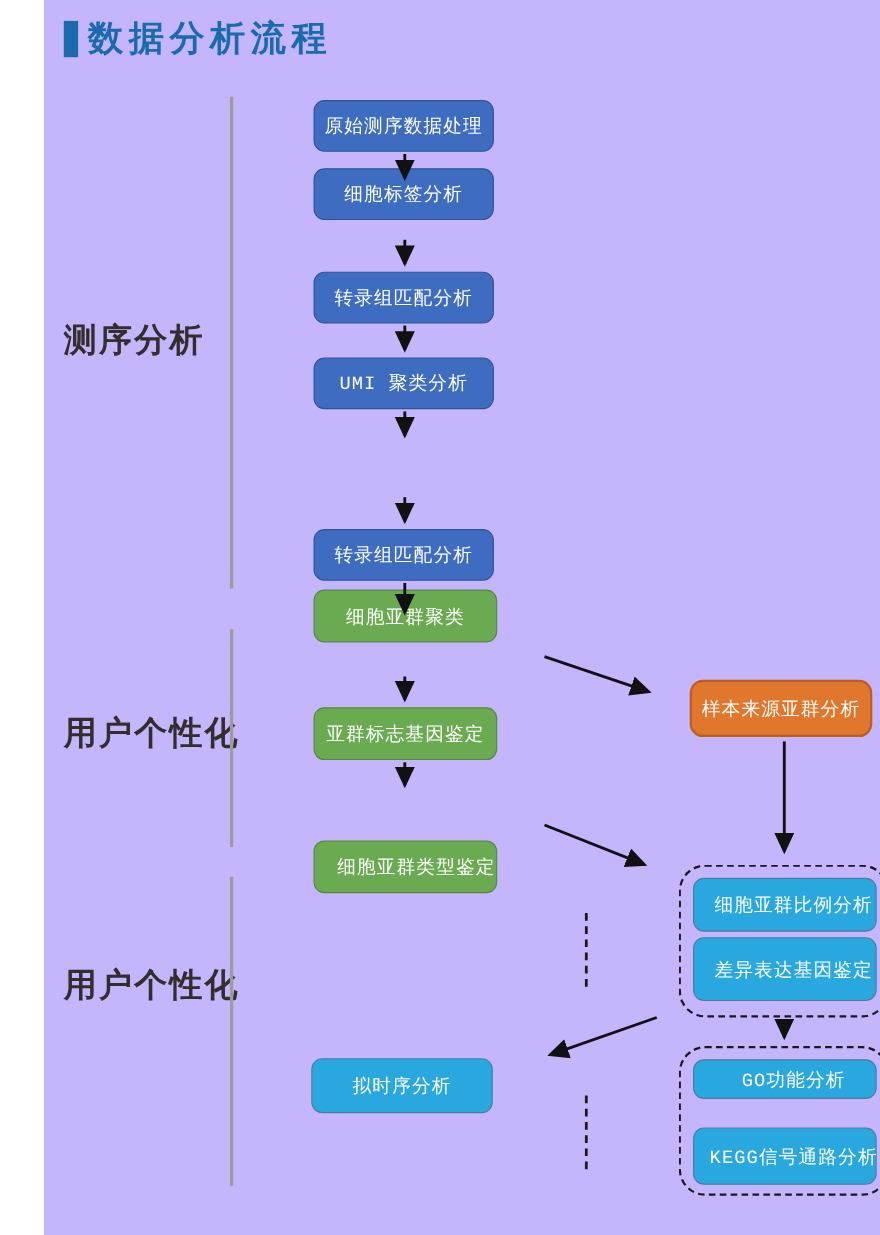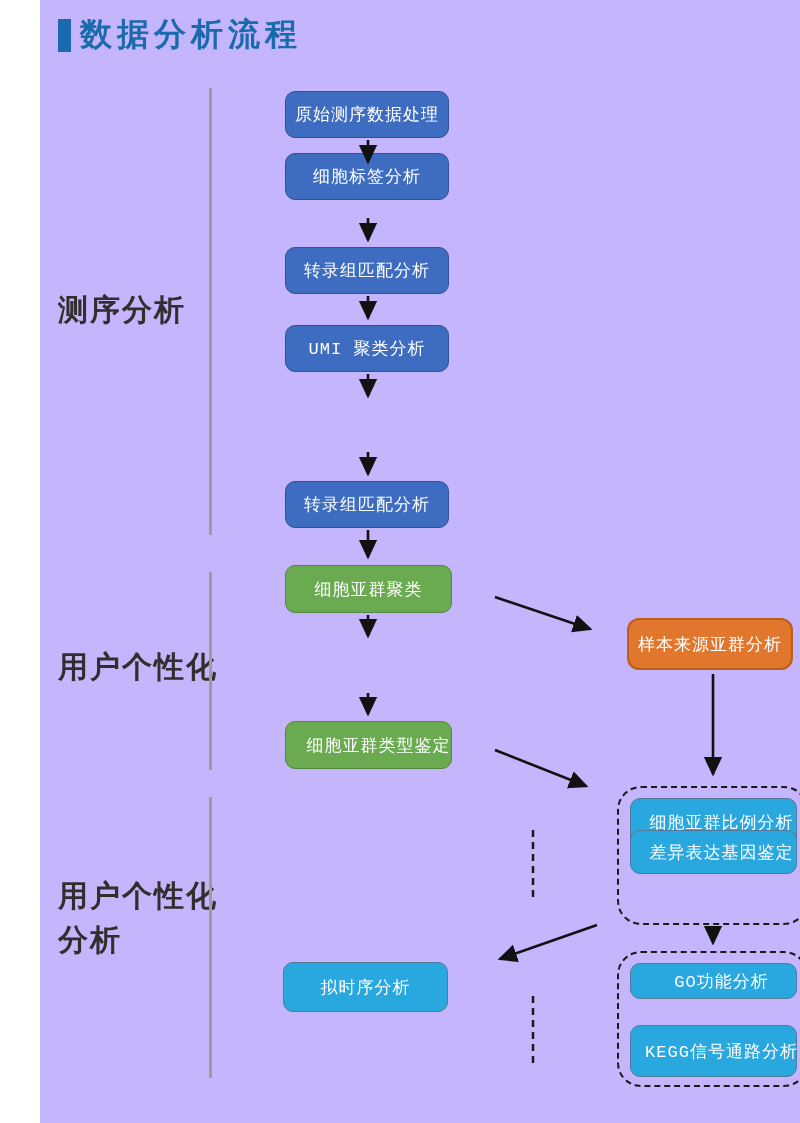--- a/index.html
+++ b/index.html
@@ -64,41 +64,41 @@
 
   <div class="title-row">
     <div class="title-marker"></div>
     <div class="page-title">数据分析流程</div>
   </div>
 
   <div class="phase-label" style="top:290px;">测序分析</div>
   <div class="phase-label" style="top:647px;">用户个性化</div>
   <div class="phase-label" style="top:876px;">
     <div>用户个性化</div>
-    <div>分析</div>
   </div>
 
   <div class="divider seg1"></div>
   <div class="divider seg2"></div>
   <div class="divider seg3"></div>
 
   <div class="node blue" style="top:91px;">原始测序数据处理</div>
   <div class="node blue" style="top:153px;">细胞标签分析</div>
   <div class="node blue" style="top:247px;">转录组匹配分析</div>
   <div class="node blue" style="top:325px;">UMI 聚类分析</div>
   <div class="node blue" style="top:481px;">转录组匹配分析</div>
 
-  <div class="node green" style="top:565px;">细胞亚群聚类</div>
-  <div class="node green" style="top:721px;padding-left:20px;">细胞亚群类型鉴定</div>
+  <div class="node green" style="top:536px;">细胞亚群聚类</div>
+  <div class="node green" style="top:643px;">亚群标志基因鉴定</div>
+  <div class="node green" style="top:764px;padding-left:20px;">细胞亚群类型鉴定</div>
 
   <div class="node orange">样本来源亚群分析</div>
 
   <div class="dashed-group g1"></div>
   <div class="node lblue in-group" style="top:798px;height:49px;">细胞亚群比例分析</div>
-  <div class="node lblue in-group" style="top:830px;height:44px;">差异表达基因鉴定</div>
+  <div class="node lblue in-group" style="top:852px;height:58px;">差异表达基因鉴定</div>
 
   <div class="node lblue" style="left:243px;top:962px;width:165px;height:50px;">拟时序分析</div>
 
   <div class="dashed-group g2"></div>
   <div class="node lblue in-group" style="top:963px;height:36px;">GO功能分析</div>
   <div class="node lblue in-group" style="top:1025px;height:52px;">KEGG信号通路分析</div>
 
   <svg class="overlay" width="800" height="1123" viewBox="0 0 800 1123">
     <defs>
       <marker id="ah" markerWidth="10" markerHeight="10" refX="6.5" refY="3.5" orient="auto" markerUnits="strokeWidth">

